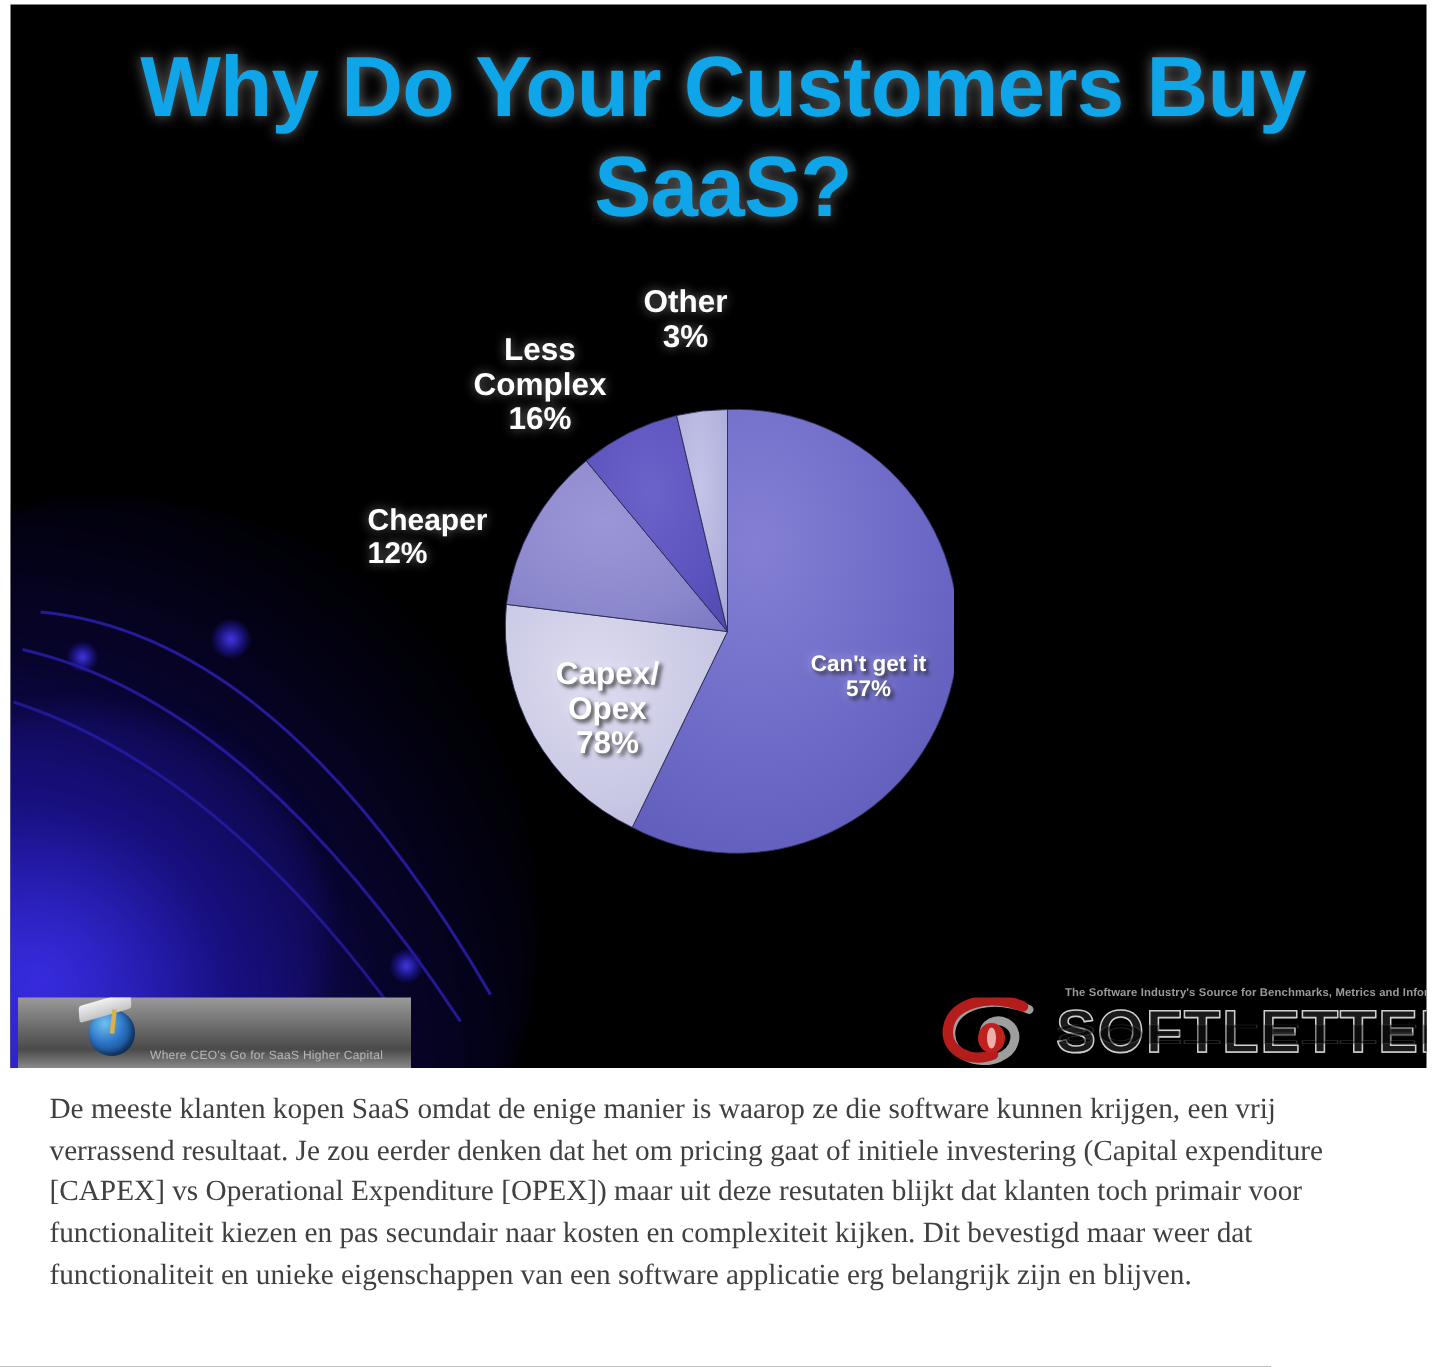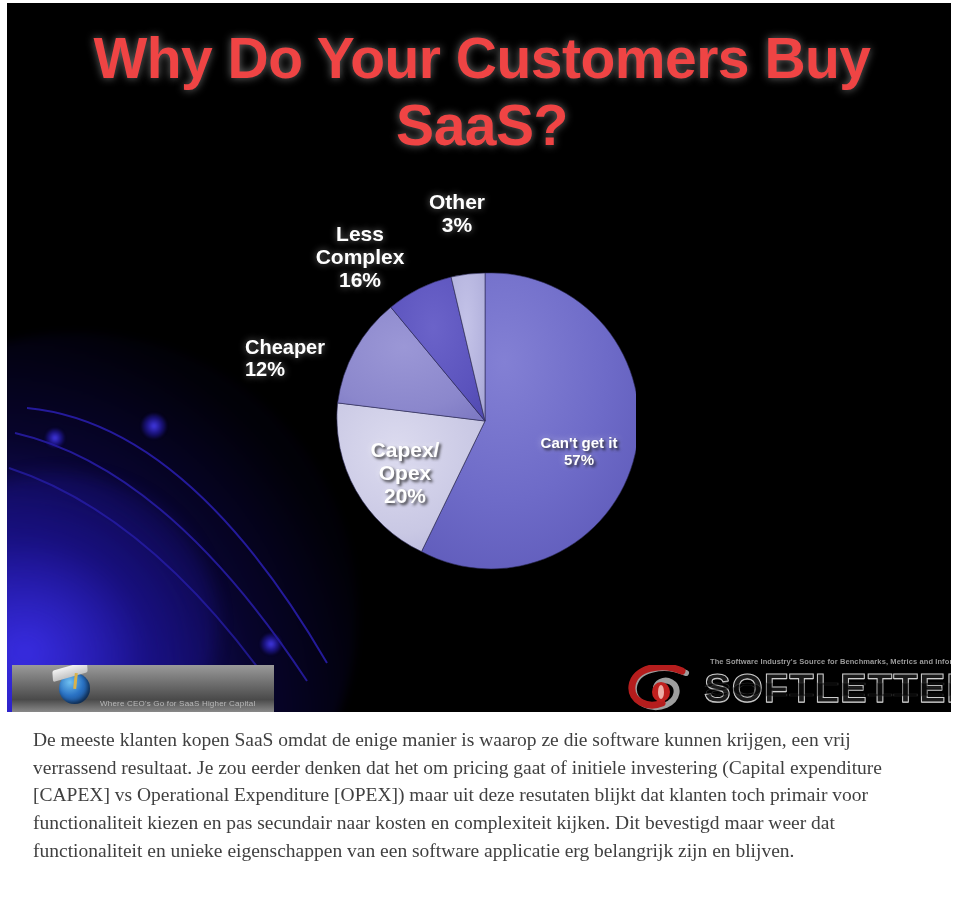--- a/index.html
+++ b/index.html
@@ -81,21 +81,21 @@
     position: absolute;
     left: 60px;
     top: 22px;
     width: 830px;
     text-align: center;
     font-family: "Liberation Sans", sans-serif;
     font-weight: bold;
     font-size: 57px;
     line-height: 1.18;
     letter-spacing: -0.5px;
-    color: #ef4444;
+    color: #0ea5e9;
     text-shadow: 0 0 9px rgba(200,200,200,0.55), 3px 3px 4px rgba(0,0,0,0.9);
     white-space: pre-line;
   }
 
   
   #pie-chart {
     position: absolute;
     left: 327px;
     top: 267px;
     width: 302px;
@@ -296,21 +296,21 @@
 
     <div class="pie-label" id="label-other">Other
 3%</div>
     <div class="pie-label" id="label-less">Less
 Complex
 16%</div>
     <div class="pie-label" id="label-cheaper">Cheaper
 12%</div>
     <div class="pie-label" id="label-capex">Capex/
 Opex
-20%</div>
+78%</div>
     <div class="pie-label" id="label-cantget">Can't get it
 57%</div>
 
     <div id="university-logo">
       <div id="uni-globe"></div>
       <div id="uni-cap"></div>
       <div id="uni-cap-stem"></div>
       <div id="uni-name">University</div>
       <div id="uni-tag">Where CEO's Go for SaaS Higher Capital</div>
     </div>

